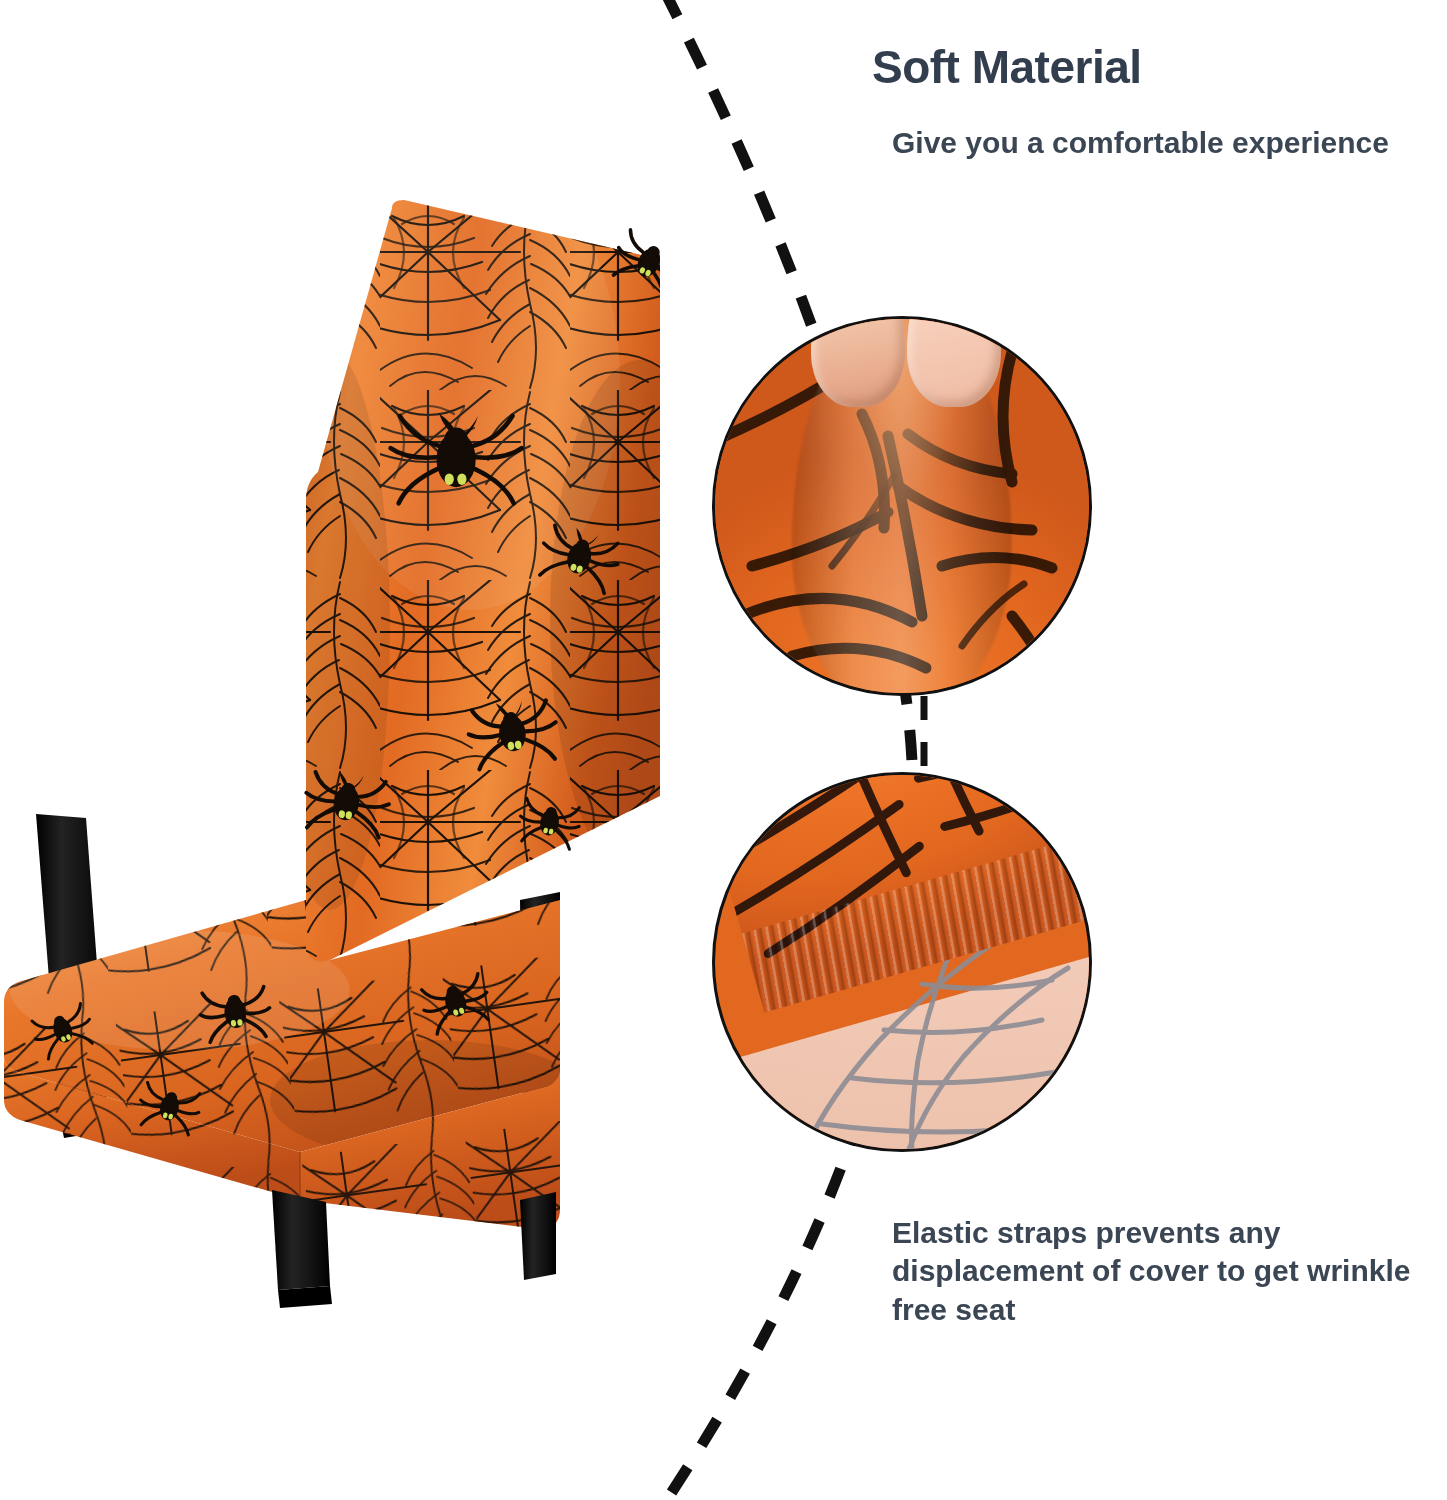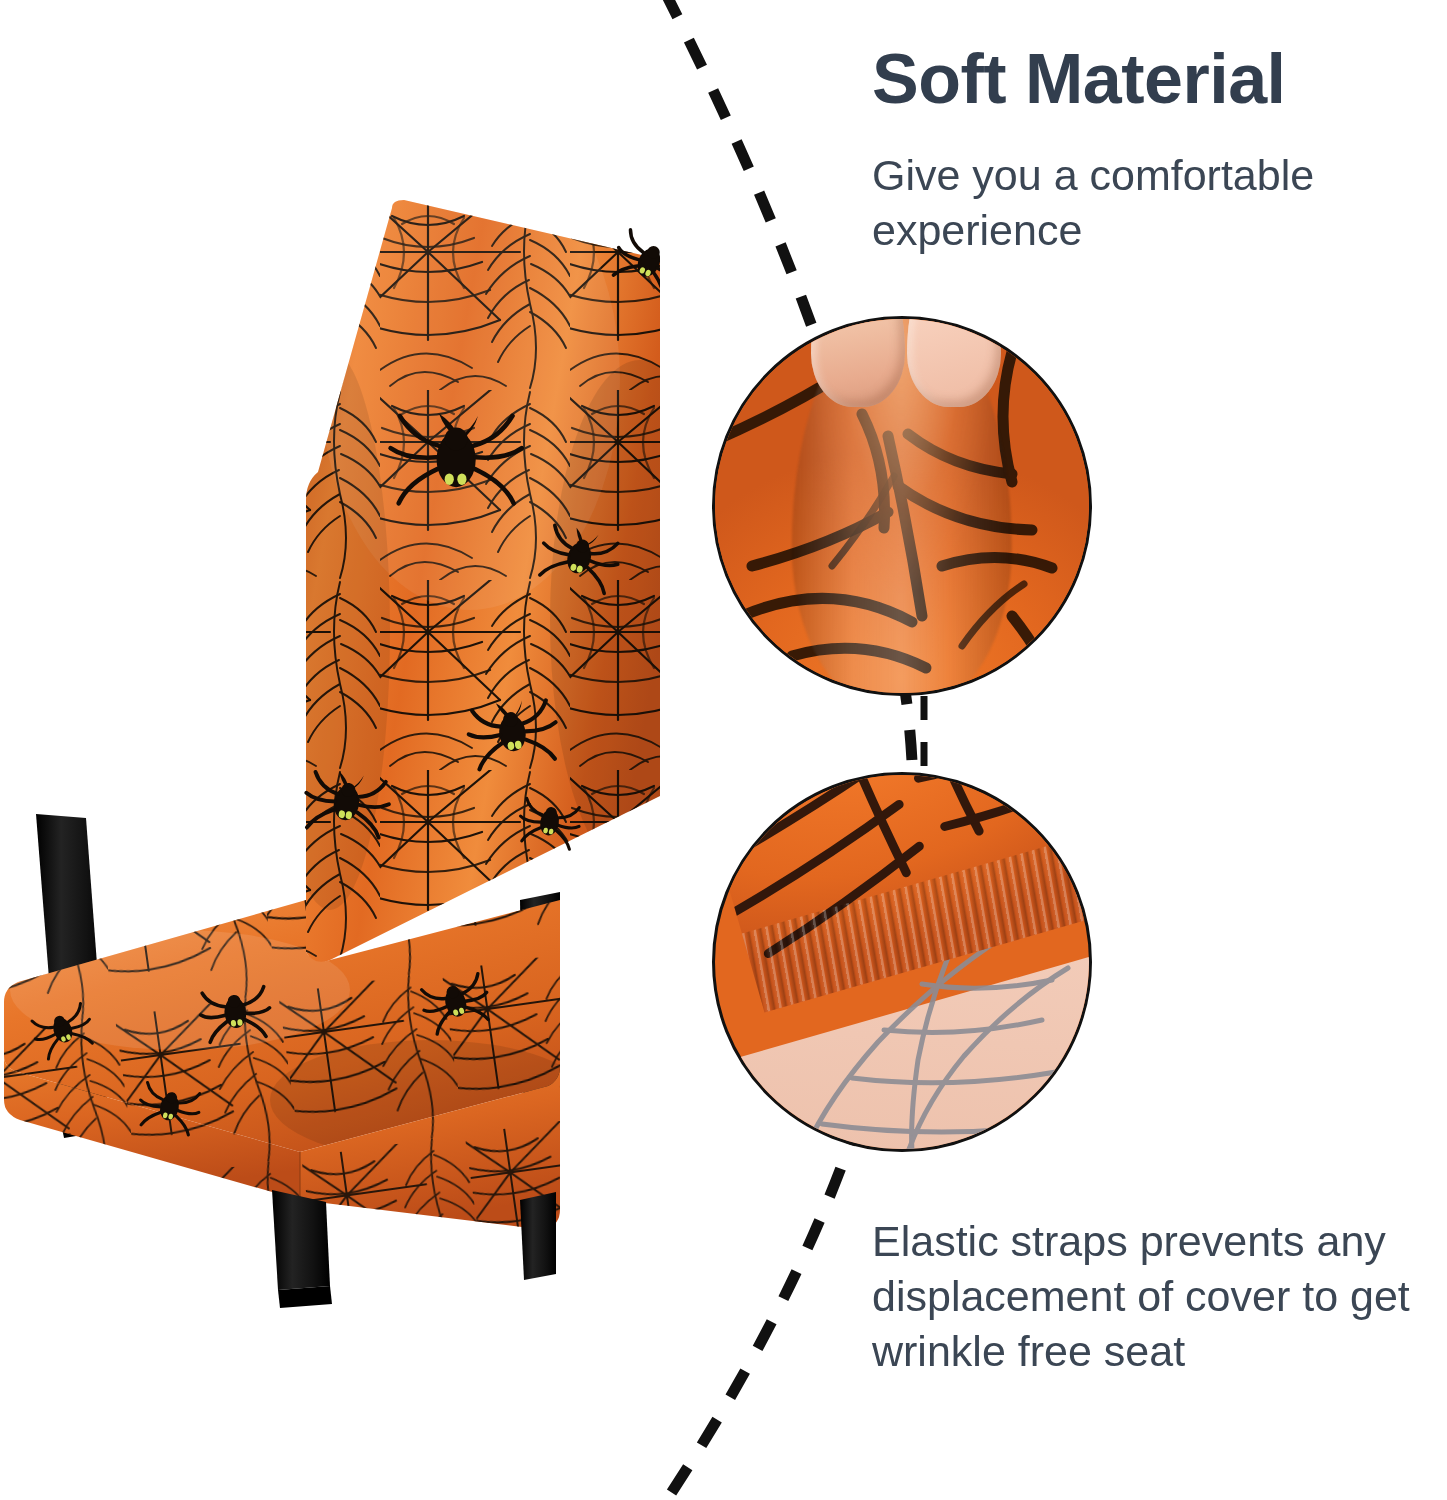--- a/index.html
+++ b/index.html
@@ -9,26 +9,27 @@
     background:#ffffff;
   }
   .stage{position:absolute;inset:0;}
 
   
   .divider{position:absolute;left:0;top:0;width:1447px;height:1500px;pointer-events:none;}
 
   
   .txtblock{position:absolute;}
   .heading{
-    font-size:70px;font-weight:700;color:#323e4e;
+    font-size:46px;font-weight:700;color:#323e4e;
     letter-spacing:-0.5px;line-height:1.0;white-space:nowrap;
   }
   .body{
-    font-size:43px;font-weight:400;color:#3b4654;
+    font-size:30px;font-weight:700;color:#3b4654;
     line-height:1.28;
+    margin-left:20px;
   }
   #soft-block{left:872px;top:44px;}
   #soft-block .body{margin-top:34px;width:520px;}
   #elastic-block{left:872px;top:1178px;}
   #elastic-block .body{margin-top:36px;width:565px;}
 
   
   .zoomcircle{
     position:absolute;border-radius:50%;
     border:3px solid #111;overflow:hidden;

